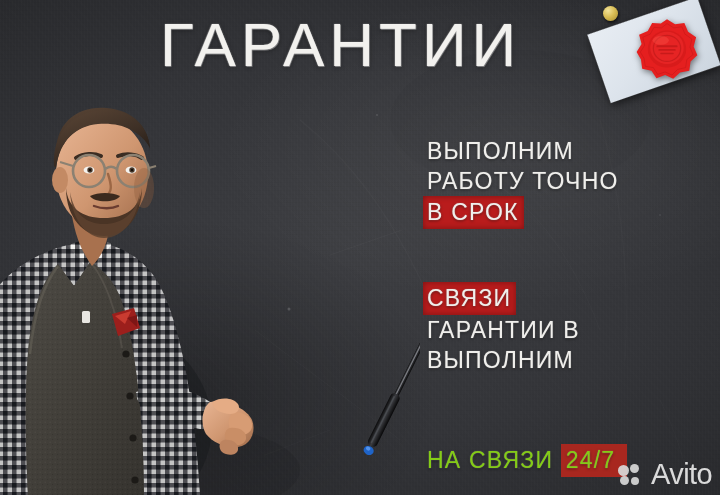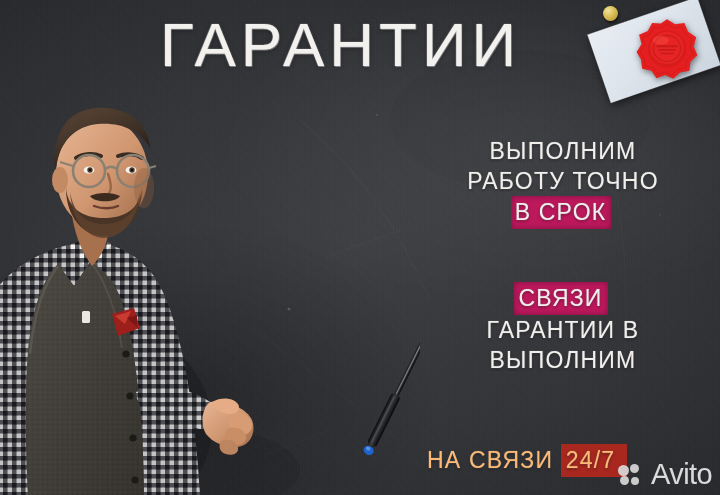--- a/index.html
+++ b/index.html
@@ -65,40 +65,39 @@
   .copy .para { margin: 0 0 23px 0; }
   .copy .para:last-child { margin-bottom: 0; }
   .line {
     display: block;
     font-size: 23px;
     line-height: 30px;
     letter-spacing: 1.2px;
     color: #f0efec;
     white-space: nowrap;
     text-shadow: 0 0 1.5px rgba(255,255,255,.35), 0 1px 3px rgba(0,0,0,.55);
-    text-align: center;
   }
   .line .hl {
     display: inline-block;
-    background: #be185d;
+    background: #b91c1c;
     padding: 1px 5px 2px 4px;
     margin-left: -4px;
     box-shadow: 0 0 6px rgba(0,0,0,.35) inset;
   }
   .line.mark { margin-left: 0; }
   .copy .gap { height: 30px; }
 
   .lastline {
     position: absolute;
     left: 427px;
     top: 444px;
     font-size: 23px;
     line-height: 30px;
     letter-spacing: 1.2px;
-    color: #fdba74;
+    color: #84cc16;
     white-space: nowrap;
     text-shadow: 0 0 1.5px rgba(255,255,255,.35), 0 1px 3px rgba(0,0,0,.55);
   }
   .lastline .hl {
     display: inline-block;
     background: #a8271f;
     padding: 1px 12px 2px 5px;
   }
 
   

